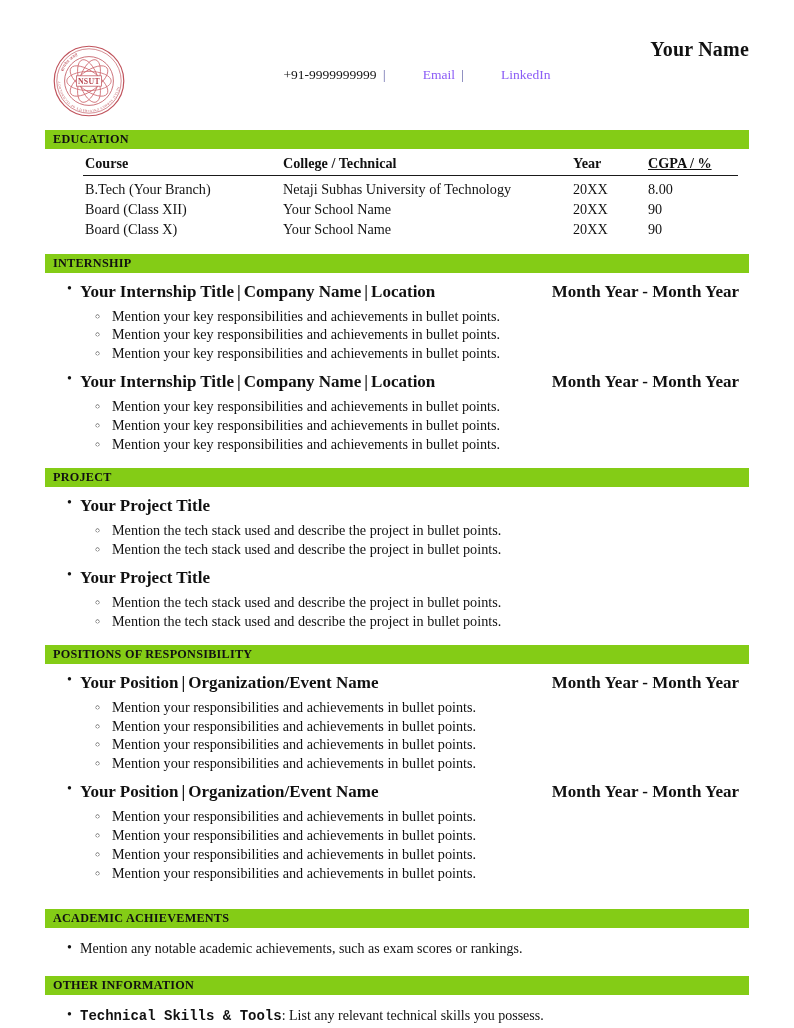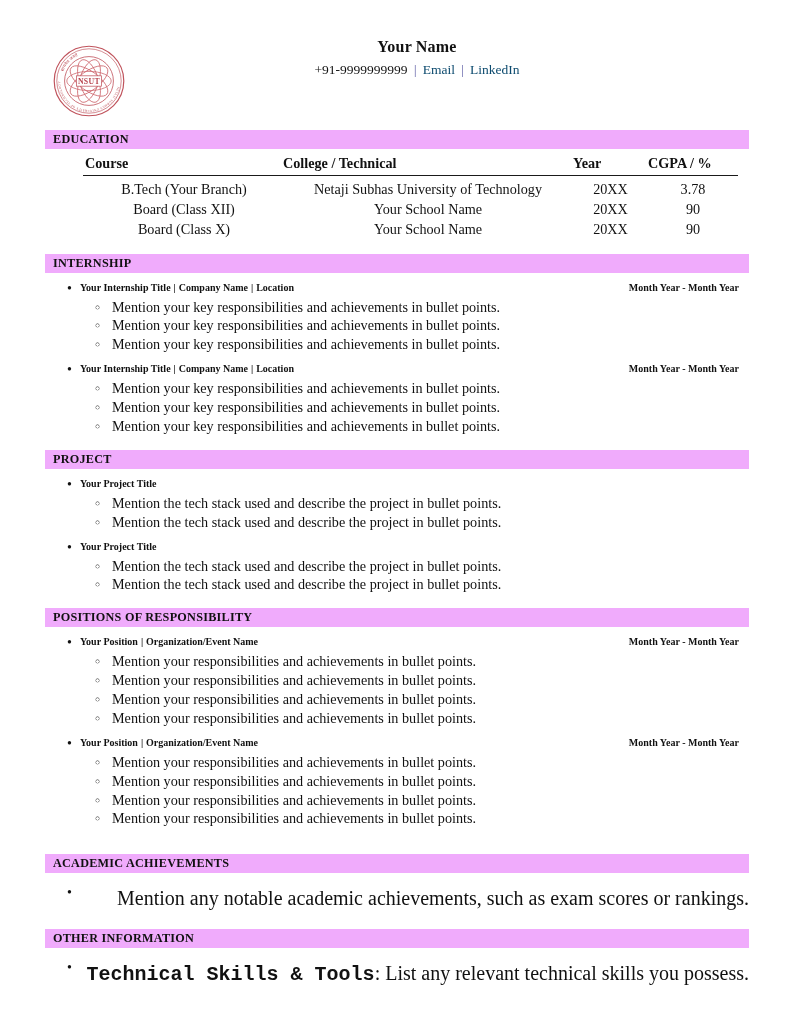--- a/index.html
+++ b/index.html
@@ -34,45 +34,47 @@
     left: 7px;
     top: 6px;
     width: 74px;
     height: 74px;
   }
   .head-text {
     text-align: center;
     padding-left: 40px;
   }
   .name {
-    font-size: 16px;
+    font-size: 20px;
     font-weight: bold;
     letter-spacing: 0.2px;
     margin-top: 5px;
     line-height: 1.15;
+    text-align: right;
   }
   .contact {
     font-size: 13.5px;
     margin-top: 6px;
     line-height: 1.2;
     white-space: nowrap;
   }
   .contact .sep {
     color: #4a4a9a;
     padding: 0 3px;
     font-size: 12px;
   }
   .contact a, .contact .link {
-    color: #0c4a6e;
+    color: #8b5cf6;
     text-decoration: none;
+    margin-left: 31px;
   }
 
   
   .bar {
-    background: #f0abfc;
+    background: #84cc16;
     margin: 0 45px;
     height: 19px;
     line-height: 19px;
     padding-left: 8px;
     font-size: 12.2px;
     font-weight: bold;
     letter-spacing: 0.25px;
     box-sizing: border-box;
   }
   .sec-body {
@@ -88,30 +90,30 @@
     font-size: 14.2px;
   }
   table.edu th {
     text-align: left;
     font-weight: bold;
     font-size: 14.2px;
     padding: 0 0 3px 0;
     border-bottom: 1.4px solid #1a1a1a;
   }
   table.edu td {
-    text-align: center;
+    text-align: left;
     padding: 1.5px 0 1.5px 0;
     font-weight: normal;
   }
   table.edu tr td:first-child,
   table.edu tr th:first-child { padding-left: 2px; }
   .col-course  { width: 198px; }
   .col-college { width: 290px; }
   .col-year    { width: 75px; }
-  .col-cgpa    { width: 90px; }
+  .col-cgpa    { width: 90px; text-decoration: underline; }
   table.edu tbody tr:first-child td { padding-top: 5px; }
 
   
   ul.l1 {
     list-style: none;
     margin: 0;
     padding: 0;
   }
   ul.l1 > li.entry {
     position: relative;
@@ -123,21 +125,21 @@
     position: absolute;
     left: 22px;
     top: -1px;
     font-size: 14px;
     line-height: 1.35;
   }
   .entry-head {
     display: flex;
     justify-content: space-between;
     align-items: baseline;
-    font-size: 10px;
+    font-size: 17px;
     font-weight: bold;
     line-height: 1.3;
   }
   .entry-head .title { white-space: nowrap; }
   .entry-head .title .pipe { font-weight: bold; padding: 0 3px; }
   .entry-head .dates {
     font-weight: bold;
     white-space: nowrap;
     padding-right: 10px;
   }
@@ -164,24 +166,23 @@
 
   
   ul.simple {
     list-style: none;
     margin: 0;
     padding: 0;
   }
   ul.simple > li {
     position: relative;
     padding-left: 35px;
-    font-size: 20px;
+    font-size: 14px;
     line-height: 1.35;
     margin-top: 12px;
-    text-align: right;
   }
   ul.simple > li::before {
     content: "\2022";
     position: absolute;
     left: 22px;
     top: -1px;
     font-size: 14px;
     line-height: 1.35;
   }
   .bold { font-weight: bold; font-family: Liberation Mono, monospace; }
@@ -239,21 +240,21 @@
           <th class="col-college">College / Technical</th>
           <th class="col-year">Year</th>
           <th class="col-cgpa">CGPA / %</th>
         </tr>
       </thead>
       <tbody>
         <tr>
           <td>B.Tech (Your Branch)</td>
           <td>Netaji Subhas University of Technology</td>
           <td>20XX</td>
-          <td>3.78</td>
+          <td>8.00</td>
         </tr>
         <tr>
           <td>Board (Class XII)</td>
           <td>Your School Name</td>
           <td>20XX</td>
           <td>90</td>
         </tr>
         <tr>
           <td>Board (Class X)</td>
           <td>Your School Name</td>

